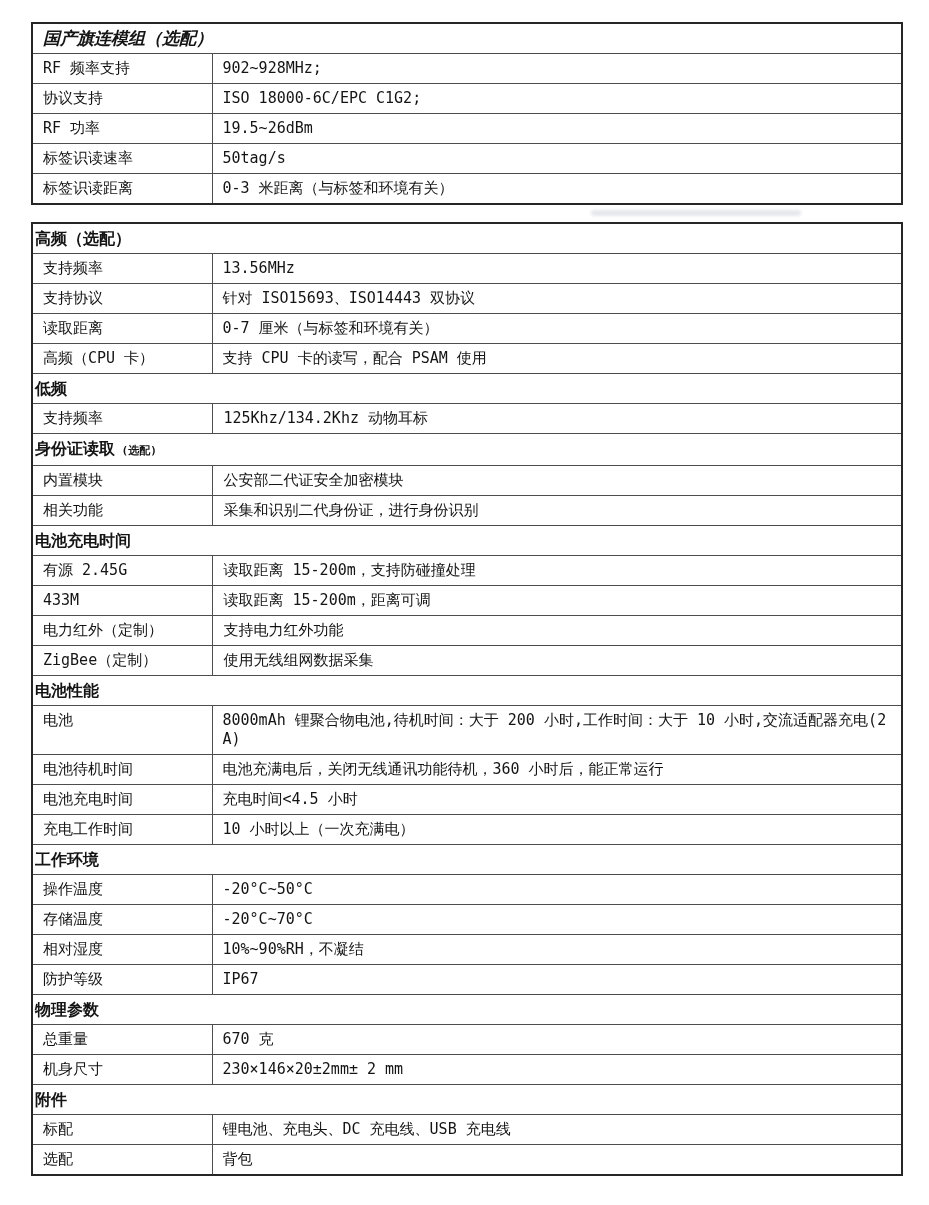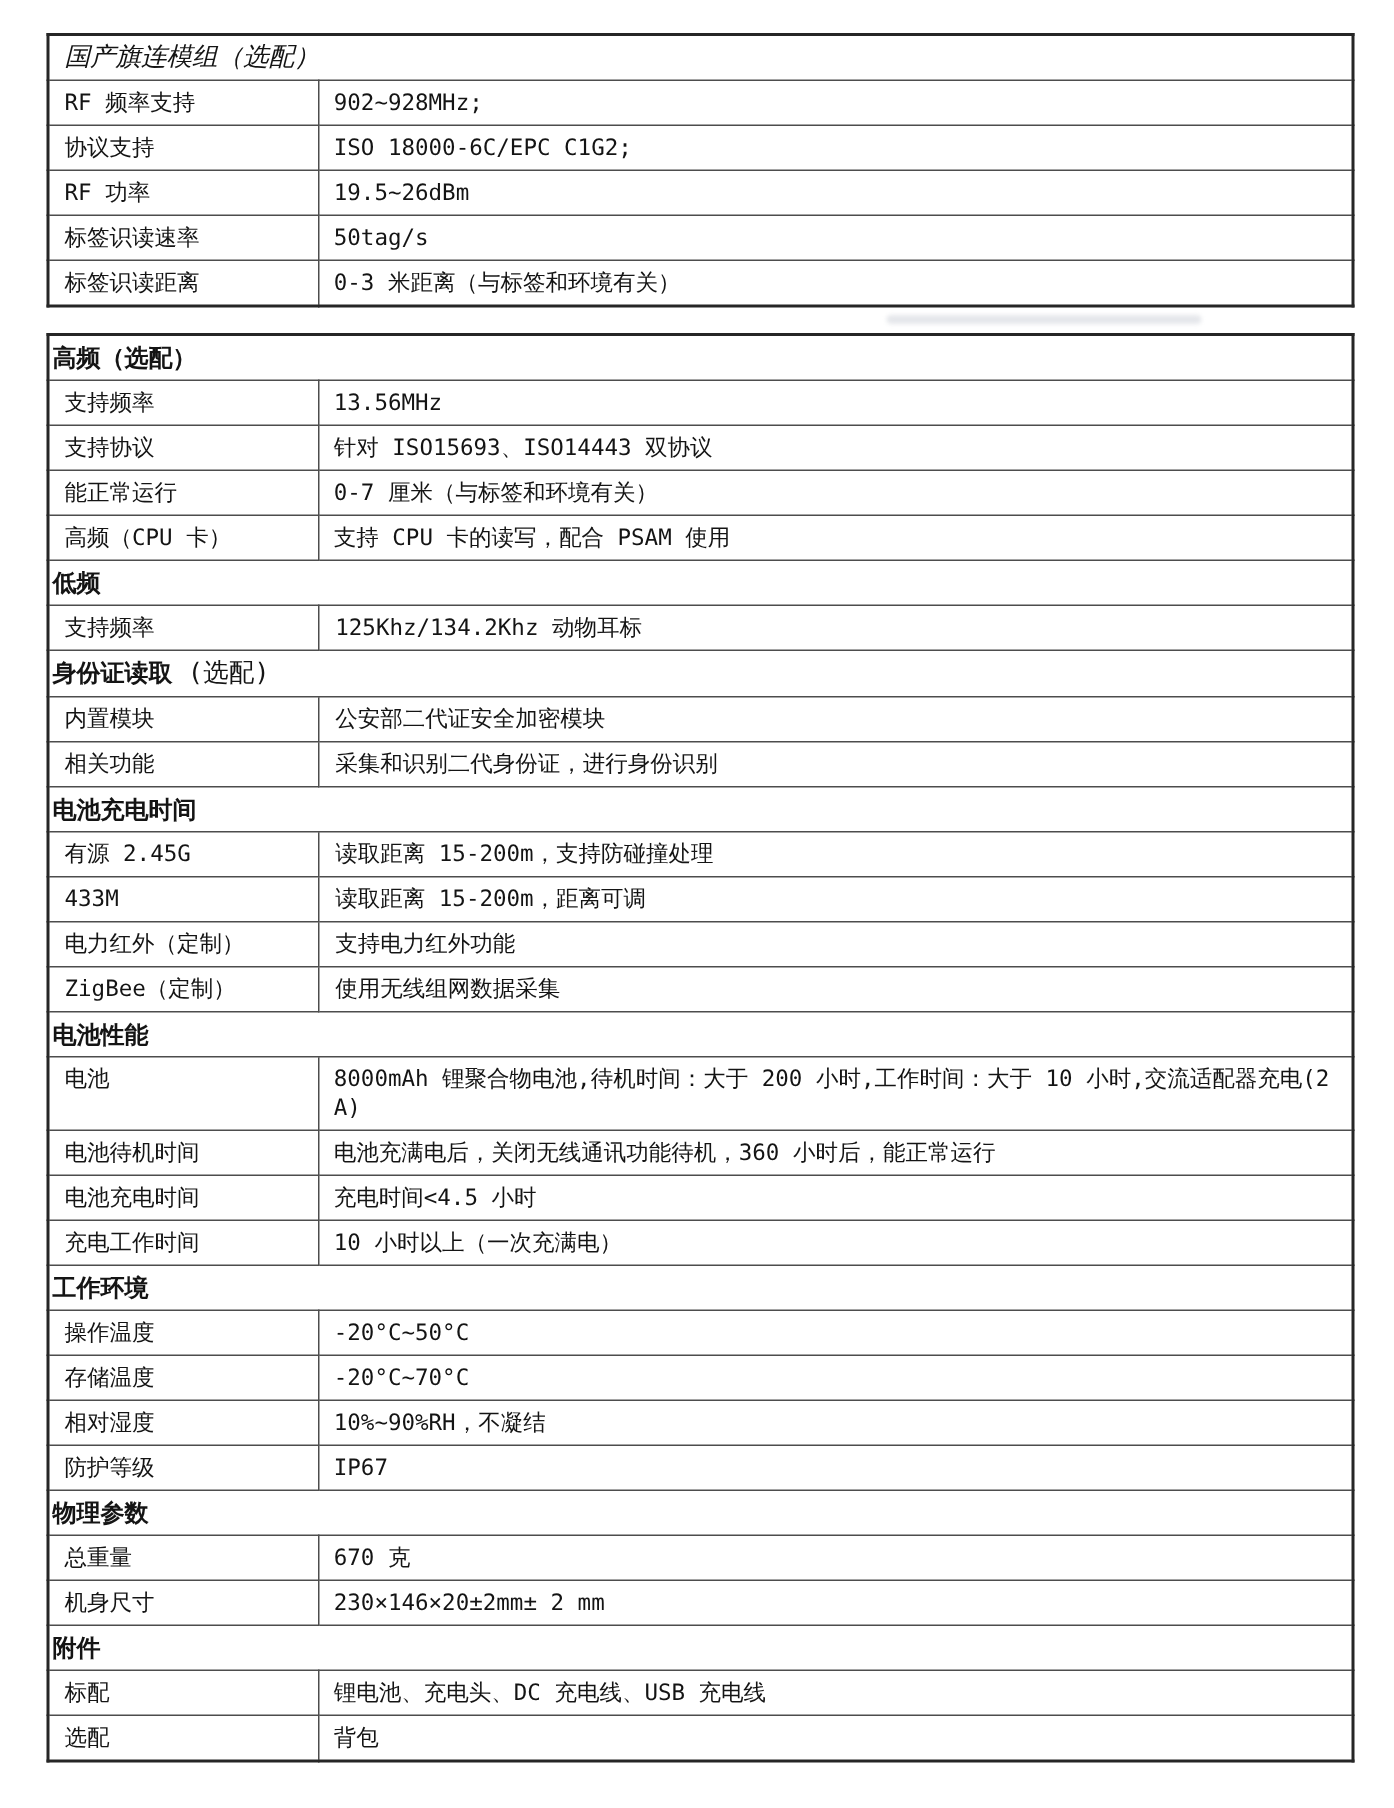--- a/index.html
+++ b/index.html
@@ -36,28 +36,28 @@
   }
   td.cell-label { }
   td.cell-value { padding-left: 14px; }
   td.cell-value.flush { padding-left: 11px; }
   tr.section-header-row td {
     font-weight: bold;
     font-size: 16px;
     padding-left: 2px;
   }
   tr.table-title-row td {
-    font-weight: normal;
+    font-weight: bold;
     font-style: italic;
     font-size: 17px;
     padding-left: 10px;
   }
   .header-suffix {
-    font-size: 17px;
-    font-weight: normal;
+    font-size: 11px;
+    font-weight: bold;
   }
   .table-gap {
     position: relative;
     height: 17px;
   }
   .ghost-smudge {
     position: absolute;
     left: 560px;
     top: 5px;
     width: 210px;
@@ -120,21 +120,21 @@
         </tr>
         <tr>
           <td class="cell-label">支持频率</td>
           <td class="cell-value">13.56MHz</td>
         </tr>
         <tr>
           <td class="cell-label">支持协议</td>
           <td class="cell-value">针对 ISO15693、ISO14443 双协议</td>
         </tr>
         <tr>
-          <td class="cell-label">能正常运行</td>
+          <td class="cell-label">读取距离</td>
           <td class="cell-value">0-7 厘米（与标签和环境有关）</td>
         </tr>
         <tr>
           <td class="cell-label">高频（CPU 卡）</td>
           <td class="cell-value">支持 CPU 卡的读写，配合 PSAM 使用</td>
         </tr>
         <tr class="section-header-row">
           <td colspan="2"><span>低频</span></td>
         </tr>
         <tr>

